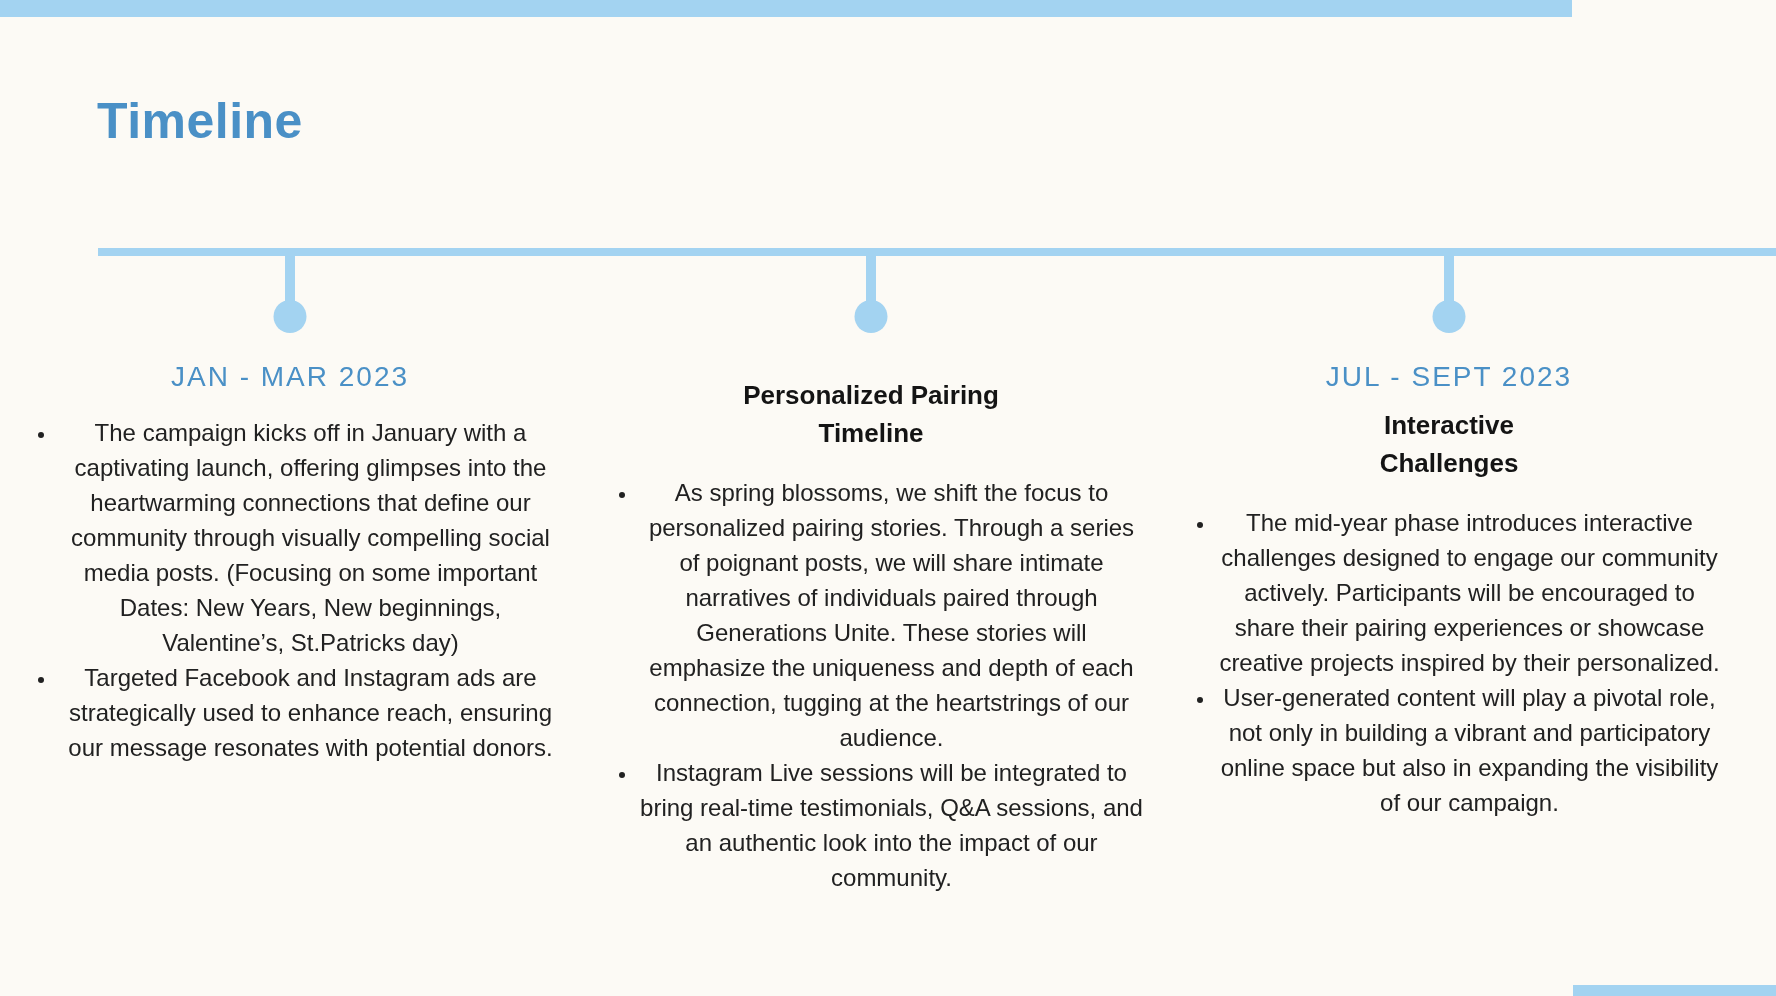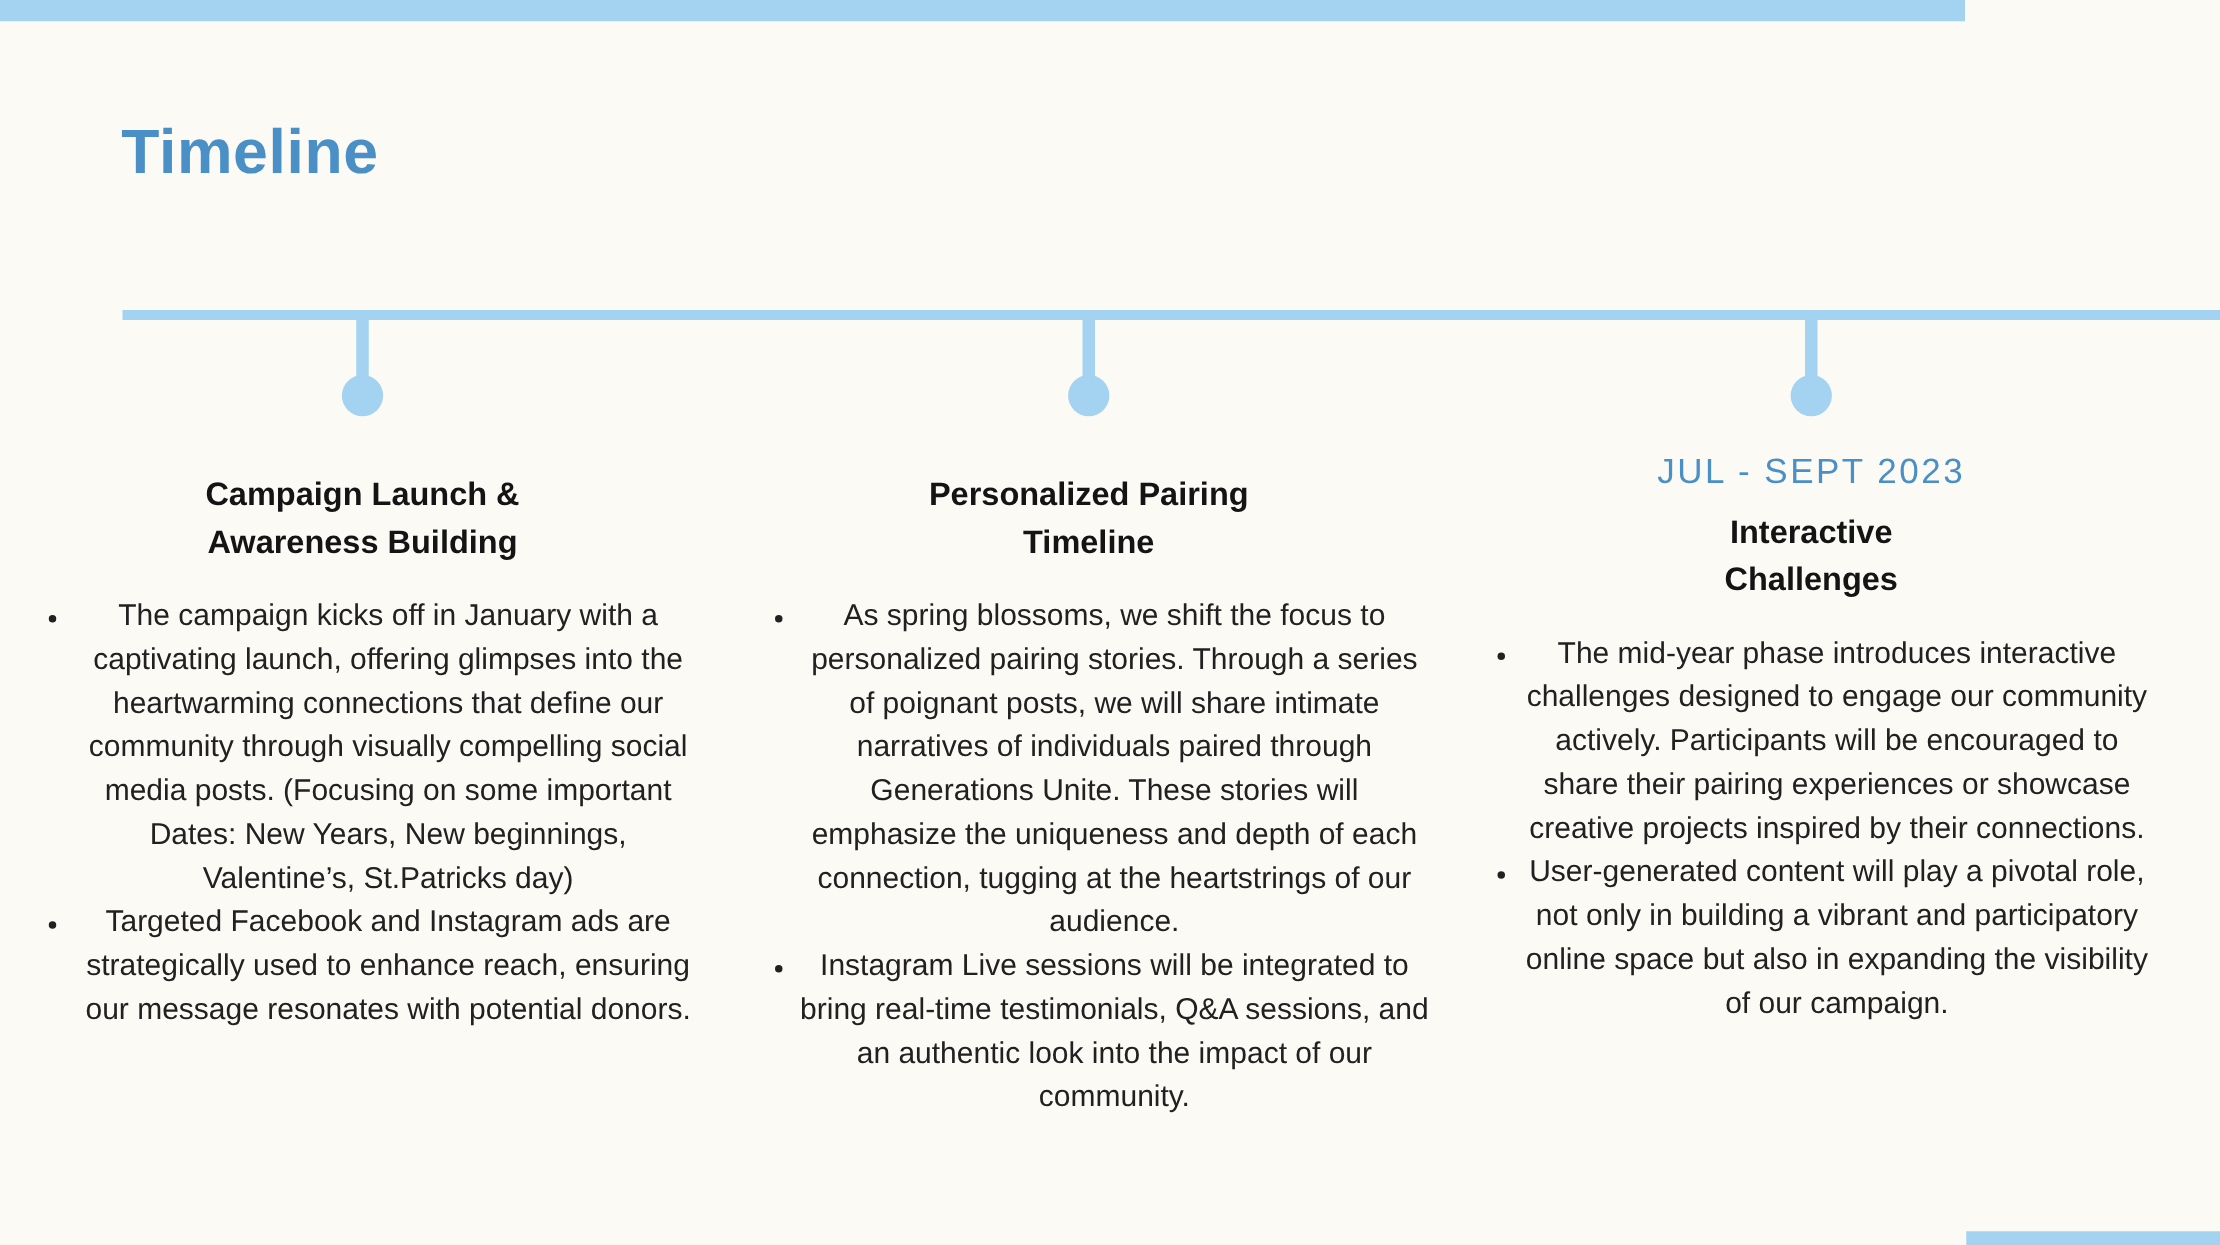--- a/index.html
+++ b/index.html
@@ -109,42 +109,41 @@
   <div class="connector">
     <div class="stem" style="left:871px"></div>
     <div class="dot" style="left:871px"></div>
   </div>
   <div class="connector">
     <div class="stem" style="left:1449px"></div>
     <div class="dot" style="left:1449px"></div>
   </div>
 
   <section class="col col-1">
-    <h2 class="m-title">Campaign Launch &amp;
-Awareness Building</h2>
+    <div class="m-date">JAN - MAR 2023</div>
     <ul class="bullets">
       <li>The campaign kicks off in January with a captivating launch, offering glimpses into the heartwarming connections that define our community through visually compelling social media posts. (Focusing on some important Dates: New Years, New beginnings, Valentine’s, St.Patricks day)</li>
       <li>Targeted Facebook and Instagram ads are strategically used to enhance reach, ensuring our message resonates with potential donors.</li>
     </ul>
   </section>
 
   <section class="col col-2">
     <h2 class="m-title">Personalized Pairing
 Timeline</h2>
     <ul class="bullets">
       <li>As spring blossoms, we shift the focus to personalized pairing stories. Through a series of poignant posts, we will share intimate narratives of individuals paired through Generations Unite. These stories will emphasize the uniqueness and depth of each connection, tugging at the heartstrings of our audience.</li>
       <li>Instagram Live sessions will be integrated to bring real-time testimonials, Q&amp;A sessions, and an authentic look into the impact of our community.</li>
     </ul>
   </section>
 
   <section class="col col-3">
     <div class="m-date">JUL - SEPT 2023</div>
     <h2 class="m-title">Interactive
 Challenges</h2>
     <ul class="bullets">
-      <li>The mid-year phase introduces interactive challenges designed to engage our community actively. Participants will be encouraged to share their pairing experiences or showcase creative projects inspired by their connections.</li>
+      <li>The mid-year phase introduces interactive challenges designed to engage our community actively. Participants will be encouraged to share their pairing experiences or showcase creative projects inspired by their personalized.</li>
       <li>User-generated content will play a pivotal role, not only in building a vibrant and participatory online space but also in expanding the visibility of our campaign.</li>
     </ul>
   </section>
 
   <div class="bottom-bar"></div>
 
 </div>
 
 </body></html>

